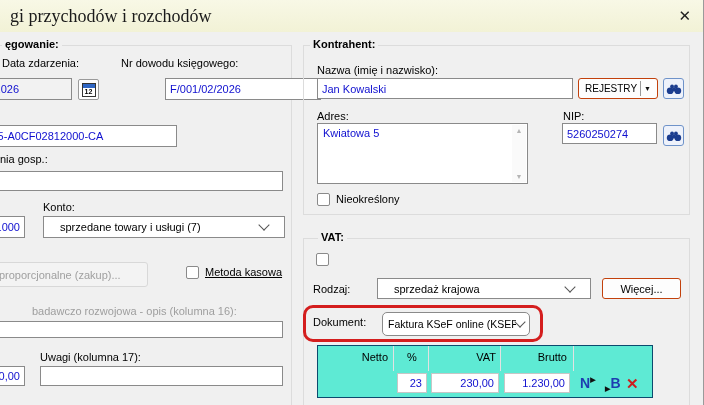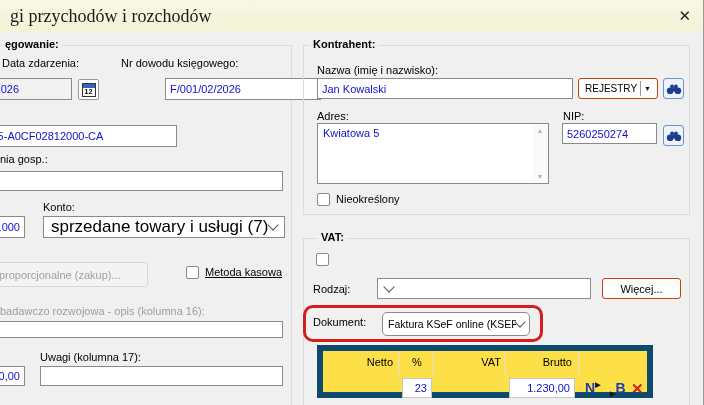--- a/index.html
+++ b/index.html
@@ -12,22 +12,22 @@
   .close-x{position:absolute;right:12px;top:0;line-height:32px;font-size:15px;color:#222;cursor:pointer;}
   .body{position:absolute;left:0;top:32px;width:704px;height:373px;background:#f0f0f0;}
   .gbox{position:absolute;border:1px solid #dcdcdc;box-sizing:border-box;}
   .glabel{position:absolute;font-size:11px;font-weight:bold;background:#f0f0f0;padding:0 3px;white-space:nowrap;z-index:2;}
   .lbl{position:absolute;font-size:11px;color:#000;white-space:nowrap;z-index:2;}
   .lbl-gray{color:#9e9e9e;}
   .inp{position:absolute;border:1px solid #8a8a8a;background:#fff;color:#0f0fcf;
        font-size:11px;font-family:"Liberation Sans",sans-serif;padding:0 4px;box-sizing:border-box;outline:none;}
   .inp-gray{background:#f2f2f2;}
   .right{text-align:right;}
-  .sel{position:absolute;border:1px solid #8a8a8a;background:#fff;font-size:17px;
-       display:flex;align-items:center;box-sizing:border-box;padding:0 7px;cursor:pointer;}
+  .sel{position:absolute;border:1px solid #8a8a8a;background:#fff;font-size:11px;
+       display:flex;align-items:center;box-sizing:border-box;padding:0 16px;cursor:pointer;}
   .sel .sval{flex:1;white-space:nowrap;overflow:hidden;}
   .chev{width:7px;height:7px;border-right:1.3px solid #555;border-bottom:1.3px solid #555;
         transform:rotate(45deg);margin-top:-4px;flex:none;}
   .btn{position:absolute;border:1px solid #c2410c;background:#fdfdfd;font-size:11px;
        display:flex;align-items:center;justify-content:center;border-radius:3px;
        box-sizing:border-box;cursor:pointer;color:#000;}
   .btn-disabled{color:#a0a0a0;border-color:#d8d8d8;background:#f3f3f3;cursor:default;}
   .cb{position:absolute;width:13px;height:13px;border:1px solid #8a8a8a;border-radius:2px;background:#fff;box-sizing:border-box;cursor:pointer;}
   .cal-btn{position:absolute;width:21px;height:21px;border:1px solid #9a9a9a;border-radius:2px;
            background:#fdfdfd;display:flex;align-items:center;justify-content:center;cursor:pointer;box-sizing:border-box;}
@@ -37,21 +37,21 @@
   .binoc{position:absolute;width:21px;height:21px;border:1px solid #6f93c9;border-radius:3px;
          background:#eef2fb;display:flex;align-items:center;justify-content:center;cursor:pointer;box-sizing:border-box;}
   .split-sep{width:1px;height:15px;background:#999;margin:0 3px;}
   .tri{font-size:7px;color:#111;}
   .txtarea{position:absolute;border:1px solid #8a8a8a;background:#fff;box-sizing:border-box;}
   .txtarea .tx{position:absolute;left:5px;top:3px;font-size:11px;color:#0f0fcf;}
   .sb{position:absolute;right:1px;top:1px;bottom:1px;width:14px;background:#fafafa;}
   .sb .up{position:absolute;top:2px;left:0;width:14px;text-align:center;font-size:7px;color:#b5b5b5;cursor:pointer;}
   .sb .dn{position:absolute;bottom:2px;left:0;width:14px;text-align:center;font-size:7px;color:#b5b5b5;cursor:pointer;}
   .redbox{position:absolute;border:3px solid #d41e1e;border-radius:10px;box-sizing:border-box;z-index:3;pointer-events:none;}
-  .tablepanel{position:absolute;background:#fde047;border:6px solid #0c4a6e;box-sizing:border-box;}
+  .tablepanel{position:absolute;background:#5eead4;border:1px solid #0c4a6e;box-sizing:border-box;}
   .th{position:absolute;top:5px;font-size:11px;color:#000;}
   .tsep{position:absolute;top:0;width:1px;height:25px;background:#e2e2e2;}
   .tcell{position:absolute;top:27px;height:20px;border:1px solid #c6c6c6;background:#fff;color:#0f0fcf;
          font-size:11px;box-sizing:border-box;padding:0 4px;font-family:"Liberation Sans",sans-serif;outline:none;}
   .icN,.icB{position:absolute;top:29px;font-size:14px;font-weight:bold;color:#1e3db0;cursor:pointer;}
   .icarrow{font-size:7px;color:#111;position:relative;top:-6px;}
   .icarrow2{font-size:7px;color:#111;position:relative;top:3px;}
   .icX{position:absolute;top:29px;font-size:15px;font-weight:bold;color:#cc1f1f;cursor:pointer;}
 </style>
 </head>
@@ -92,21 +92,21 @@
       <span class="sval">sprzedane towary i usługi (7)</span>
       <span class="chev"></span>
     </div>
 
     <div class="btn btn-disabled" style="left:-40px;top:230px;width:188px;height:25px;">
       <span>ie proporcjonalne (zakup)...</span>
     </div>
     <span class="cb" style="left:186px;top:234px;"></span>
     <span class="lbl" style="left:205px;top:234px;text-decoration:underline;">Metoda kasowa</span>
 
-    <span class="lbl lbl-gray" style="left:0px;top:273px;">badawczo rozwojowa - opis (kolumna 16):</span>
+    <span class="lbl lbl-gray" style="left:0px;top:273px;padding-left:32px;">badawczo rozwojowa - opis (kolumna 16):</span>
     <input class="inp" style="left: -40px; top: 289px; width: 323px; height: 17px;" value="">
 
     <span class="lbl" style="left:40px;top:319px;">Uwagi (kolumna 17):</span>
     <input class="inp right" style="left: -40px; top: 334px; width: 65px; height: 20px;" value="0,00">
     <input class="inp" style="left: 40px; top: 334px; width: 243px; height: 20px;" value="">
 
     <div class="gbox" style="left:303px;top:13px;width:387px;height:170px;"></div>
     <span class="glabel" style="left:310px;top:6px;">Kontrahent:</span>
 
     <span class="lbl" style="left:317px;top:32px;">Nazwa (imię i nazwisko):</span>
@@ -122,21 +122,21 @@
           <circle cx="5.2" cy="9.2" r="4.2"></circle>
             <circle cx="14.8" cy="9.2" r="4.2"></circle>
           <circle cx="7.6" cy="3.8" r="2.4"></circle>
             <circle cx="12.4" cy="3.8" r="2.4"></circle>
           <rect x="8" y="5" width="4" height="5"></rect>
         </g>
       </svg>
     </div>
 
     <span class="lbl" style="left:317px;top:78px;">Adres:</span>
-    <div class="txtarea" style="left:317px;top:91px;width:232px;height:61px;">
+    <div class="txtarea" style="left:317px;top:91px;width:211px;height:61px;">
       <span class="tx">Kwiatowa 5</span>
       <div class="sb">
         <span class="up">▲</span>
         <span class="dn">▼</span>
       </div>
     </div>
 
     <span class="lbl" style="left:563px;top:78px;">NIP:</span>
     <input class="inp" style="left: 562px; top: 91px; width: 95px; height: 21px;" value="5260250274">
     <div class="binoc" style="left:663px;top:93px;">
@@ -154,20 +154,21 @@
     <span class="cb" style="left:317px;top:161px;"></span>
     <span class="lbl" style="left:336px;top:161px;">Nieokreślony</span>
 
     <div class="gbox" style="left:303px;top:206px;width:387px;height:200px;"></div>
     <span class="glabel" style="left:318px;top:199px;">VAT:</span>
 
     <span class="cb" style="left:316px;top:221px;"></span>
 
     <span class="lbl" style="left:313px;top:251px;">Rodzaj:</span>
     <div class="sel" style="left:377px;top:246px;width:214px;height:21px;">
+      <span class="sval">sprzedaż krajowa</span>
       <span class="chev"></span>
     </div>
     <div class="btn" style="left:602px;top:246px;width:79px;height:21px;">
       <span>Więcej...</span>
     </div>
 
     <div class="redbox" style="left:303px;top:273px;width:240px;height:37px;"></div>
     <span class="lbl" style="left:313px;top:284px;">Dokument:</span>
     <div class="sel" style="left:382px;top:280px;width:148px;height:24px;border-radius:5px;font-size:10.5px;padding:0 5px;">
       <span class="sval">Faktura KSeF online (KSEF)</span>
@@ -178,20 +179,21 @@
       <span class="th right" style="left:0px;width:70px;text-align:right;">Netto</span>
       <span class="th" style="left:79px;width:30px;text-align:center;">%</span>
       <span class="th" style="left:110px;width:68px;text-align:right;">VAT</span>
       <span class="th" style="left:183px;width:66px;text-align:right;">Brutto</span>
       <span class="tsep" style="left:75px;"></span>
       <span class="tsep" style="left:110px;"></span>
       <span class="tsep" style="left:182px;"></span>
       <span class="tsep" style="left:255px;"></span>
 
       <input class="tcell right" style="left: 79px; width: 30px;" value="23">
+      <input class="tcell right" style="left: 113px; width: 68px;" value="230,00">
       <input class="tcell right" style="left: 186px; width: 66px;" value="1.230,00">
 
       <span class="icN" style="left:262px;"><span>N</span><span class="icarrow">▶</span></span>
       <span class="icB" style="left:287px;"><span class="icarrow2">▶</span><span>B</span></span>
       <span class="icX" style="left:308px;">✕</span>
     </div>
 
   </div>
 </div>
 

